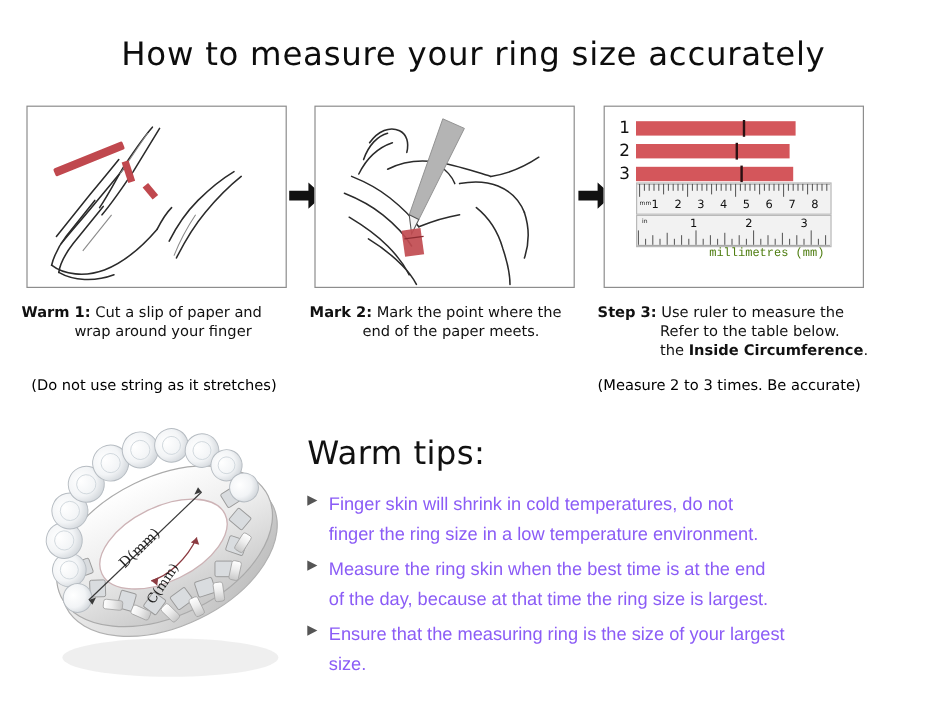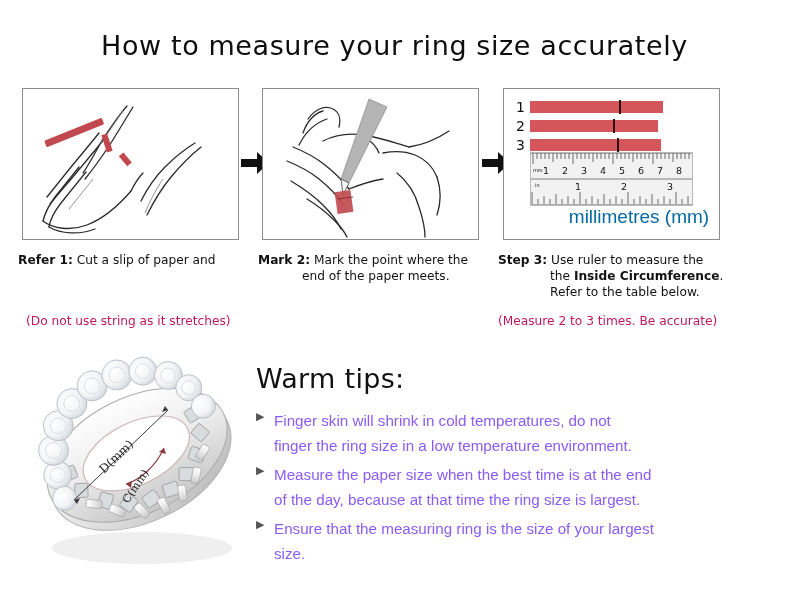--- a/index.html
+++ b/index.html
@@ -75,21 +75,21 @@
   .cap-line { white-space: nowrap; }
   .cap-indent { padding-left: 44px; }
   .cap-indent-3 { padding-left: 52px; }
   .step-label { font-weight: bold; }
   .strong { font-weight: bold; }
 
   .note {
     position: absolute;
     font-family: "DejaVu Sans", sans-serif;
     font-size: 12.2px;
-    color: #be185d;
+    color: #000000;
     white-space: nowrap;
   }
   #note-1 { left: 26px;  top: 314px; }
   #note-3 { left: 498px; top: 314px; }
 
   
   #ring-figure {
     position: absolute;
     left: 18px; top: 352px;
     width: 236px;
@@ -169,23 +169,23 @@
     position: absolute;
     font-family: "DejaVu Sans", sans-serif;
     font-size: 9.5px;
     color: #111;
   }
   #mm-label {
     position: absolute;
     left: 60px; top: 117px;
     width: 150px;
     text-align: center;
-    font-family: Liberation Sans, sans-serif;
-    font-size: 19px;
-    color: #0369a1;
+    font-family: Liberation Mono, monospace;
+    font-size: 10px;
+    color: #4d7c0f;
   }
 </style>
 </head>
 <body>
 
 <div id="page-title">How to measure your ring size accurately</div>
 
 <div id="panels">
 
   <div class="panel" id="panel-1">
@@ -374,32 +374,33 @@
           <line x1="157" y1="13" x2="157" y2="5"></line>
         </g>
       </svg>
     </div>
 
     <div id="mm-label">millimetres (mm)</div>
   </div>
 </div>
 
 <div class="caption" id="caption-1">
-  <div class="cap-line"><span class="step-label">Refer 1:</span> <span>Cut a slip of paper and</span></div>
+  <div class="cap-line"><span class="step-label">Warm 1:</span> <span>Cut a slip of paper and</span></div>
+  <div class="cap-line cap-indent"><span>wrap around your finger</span></div>
 </div>
 
 <div class="caption" id="caption-2">
   <div class="cap-line"><span class="step-label">Mark 2:</span> <span>Mark the point where the</span></div>
   <div class="cap-line cap-indent"><span>end of the paper meets.</span></div>
 </div>
 
 <div class="caption" id="caption-3">
   <div class="cap-line"><span class="step-label">Step 3:</span> <span>Use ruler to measure the</span></div>
+  <div class="cap-line cap-indent-3"><span>Refer to the table below.</span></div>
   <div class="cap-line cap-indent-3"><span>the </span><span class="strong">Inside Circumference</span><span>.</span></div>
-  <div class="cap-line cap-indent-3"><span>Refer to the table below.</span></div>
 </div>
 
 <div class="note" id="note-1">(Do not use string as it stretches)</div>
 <div class="note" id="note-3">(Measure 2 to 3 times. Be accurate)</div>
 
 <div id="ring-figure">
   <svg width="236" height="230" viewBox="0 0 236 230">
     <defs>
       <linearGradient id="metalA" x1="0" y1="0" x2="0" y2="1">
         <stop offset="0%" stop-color="#ffffff"></stop>
@@ -499,21 +500,21 @@
     <div class="tip-bullet">▶</div>
     <div class="tip-text">
       <span>Finger skin will shrink in cold temperatures, do not</span>
       <span class="l2">finger the ring size in a low temperature environment.</span>
     </div>
   </div>
 
   <div class="tip-item">
     <div class="tip-bullet">▶</div>
     <div class="tip-text">
-      <span>Measure the paper size when the best time is at the end</span>
+      <span>Measure the ring skin when the best time is at the end</span>
       <span class="l2">of the day, because at that time the ring size is largest.</span>
     </div>
   </div>
 
   <div class="tip-item">
     <div class="tip-bullet">▶</div>
     <div class="tip-text">
       <span>Ensure that the measuring ring is the size of your largest</span>
       <span class="l2">size.</span>
     </div>

